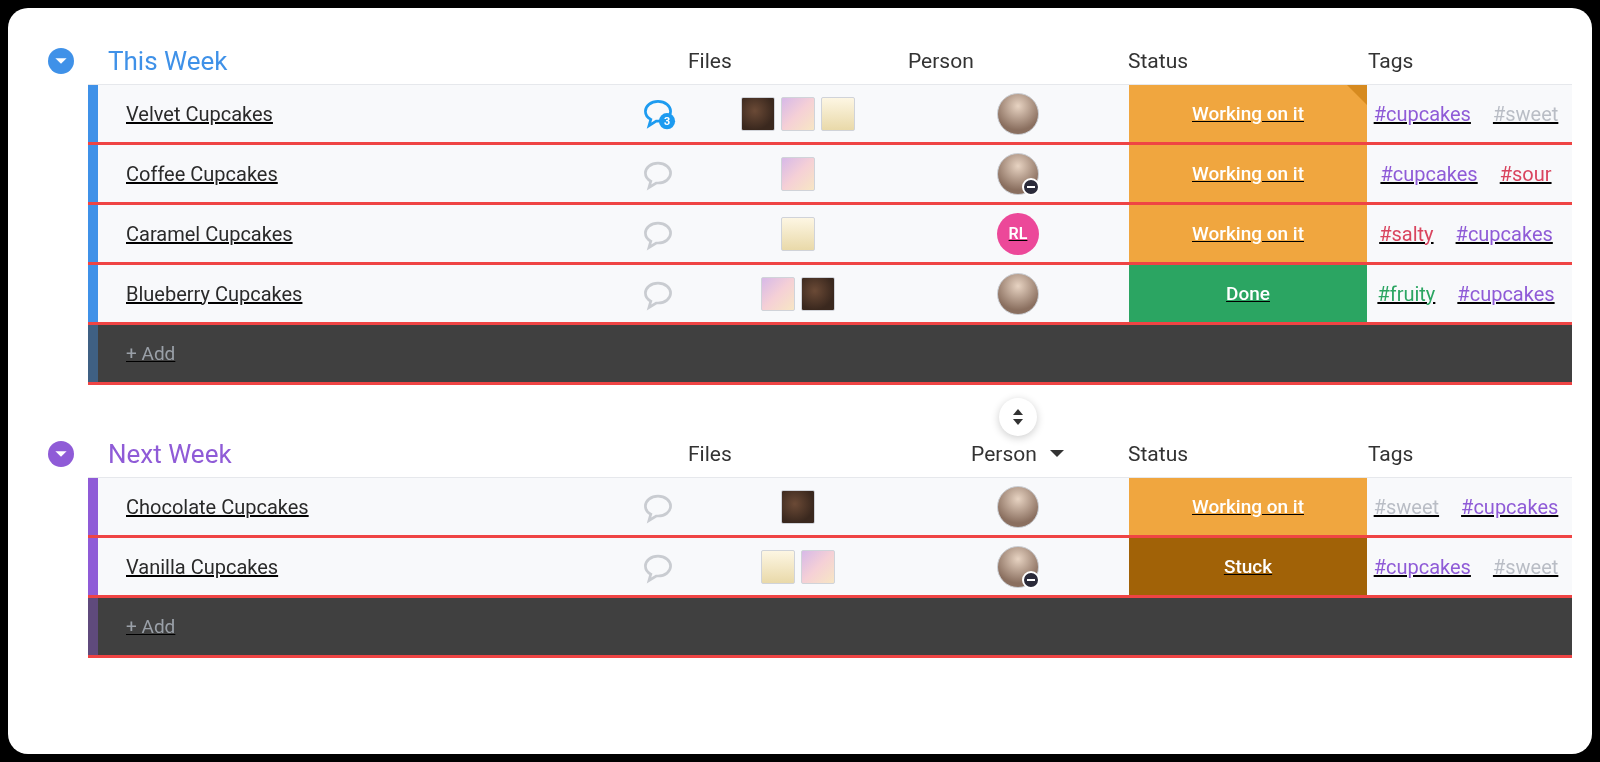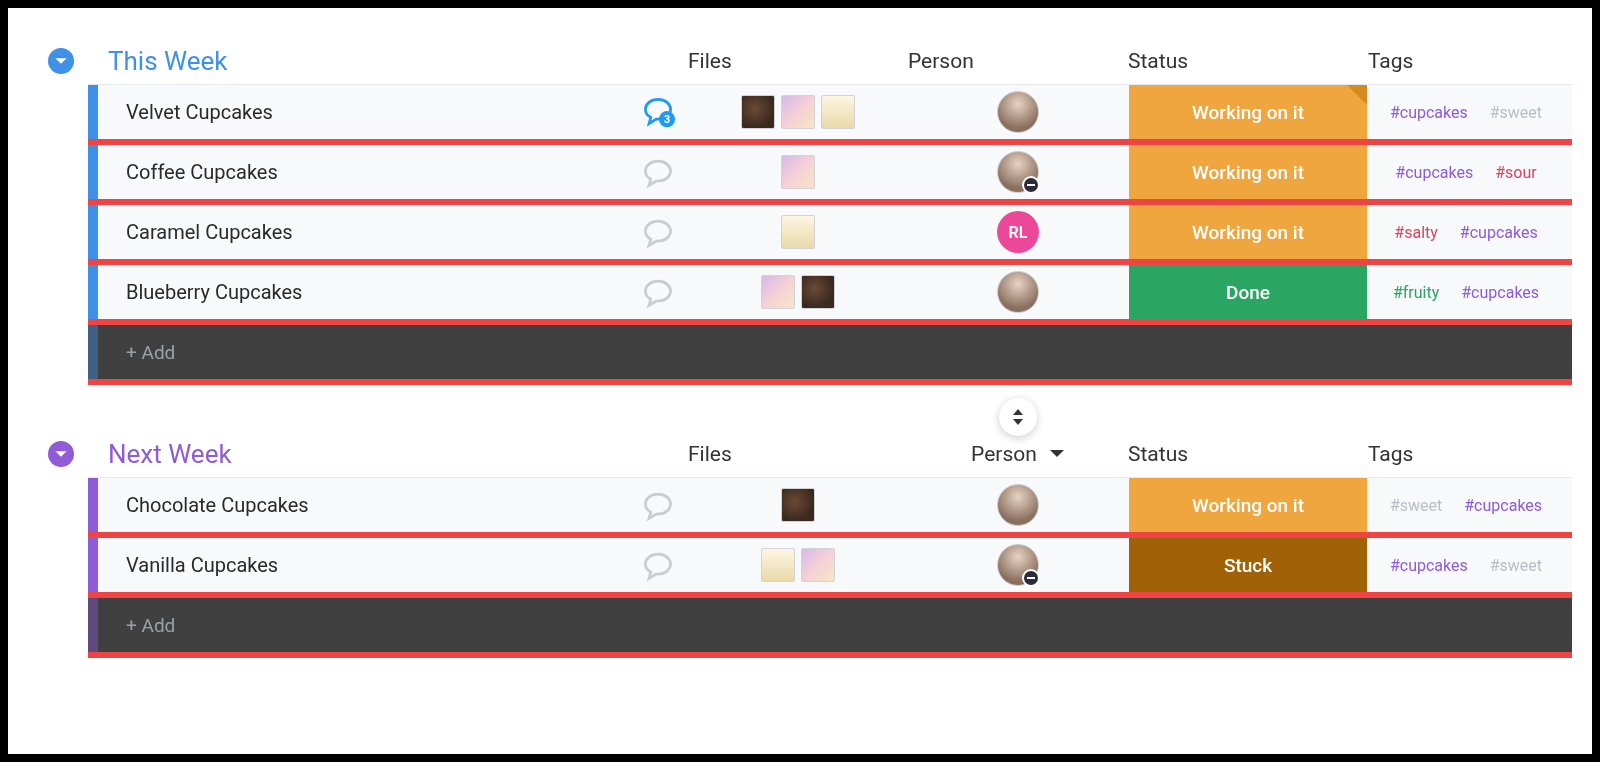--- a/index.html
+++ b/index.html
@@ -8,21 +8,21 @@
     font-family: -apple-system, BlinkMacSystemFont, "Segoe UI", Roboto, "Helvetica Neue", Arial, sans-serif;
     background: #000;
     width: 1600px;
     height: 762px;
     position: relative;
   }
   .board {
     position: absolute;
     top: 8px; left: 8px; right: 8px; bottom: 8px;
     background: #fff;
-    border-radius: 0;
+    border-radius: 20px;
     padding: 30px 20px 10px 40px;
   }
 
   
   .group { margin-bottom: 46px; }
   .group-header {
     display: grid;
     grid-template-columns: 60px 580px 220px 220px 240px 1fr;
     align-items: center;
     height: 46px;
@@ -66,22 +66,23 @@
   
   .rows {
     margin-left: 40px;
     border-top: 1px solid #e6e8ec;
   }
   .row, .add-row {
     display: grid;
     grid-template-columns: 10px 530px 60px 220px 220px 240px 1fr;
     align-items: center;
     height: 60px;
-    border-bottom: 6px solid #ef4444;
+    border-bottom: 3px solid #ef4444;
     background: #f8f9fb;
+    text-decoration: underline;
   }
   .row .accent, .add-row .accent {
     width: 10px; height: 100%;
   }
   .row .name {
     padding-left: 28px;
     font-size: 20px;
     color: #2a2a2a;
     text-align: left;
   }
@@ -149,21 +150,21 @@
     position: absolute;
     top: 0; right: 0;
     border-style: solid;
     border-width: 0 20px 20px 0;
     border-color: transparent #d68a1f transparent transparent;
   }
 
   .tags {
     display: flex; gap: 22px;
     justify-content: center;
-    font-size: 16px;
+    font-size: 20px;
     white-space: nowrap;
     padding-right: 8px;
     align-items: center;
   }
   .tag { cursor: pointer; }
 
   .add-row {
     background: #404040;
   }
   .add-row .accent { opacity: .4; }

